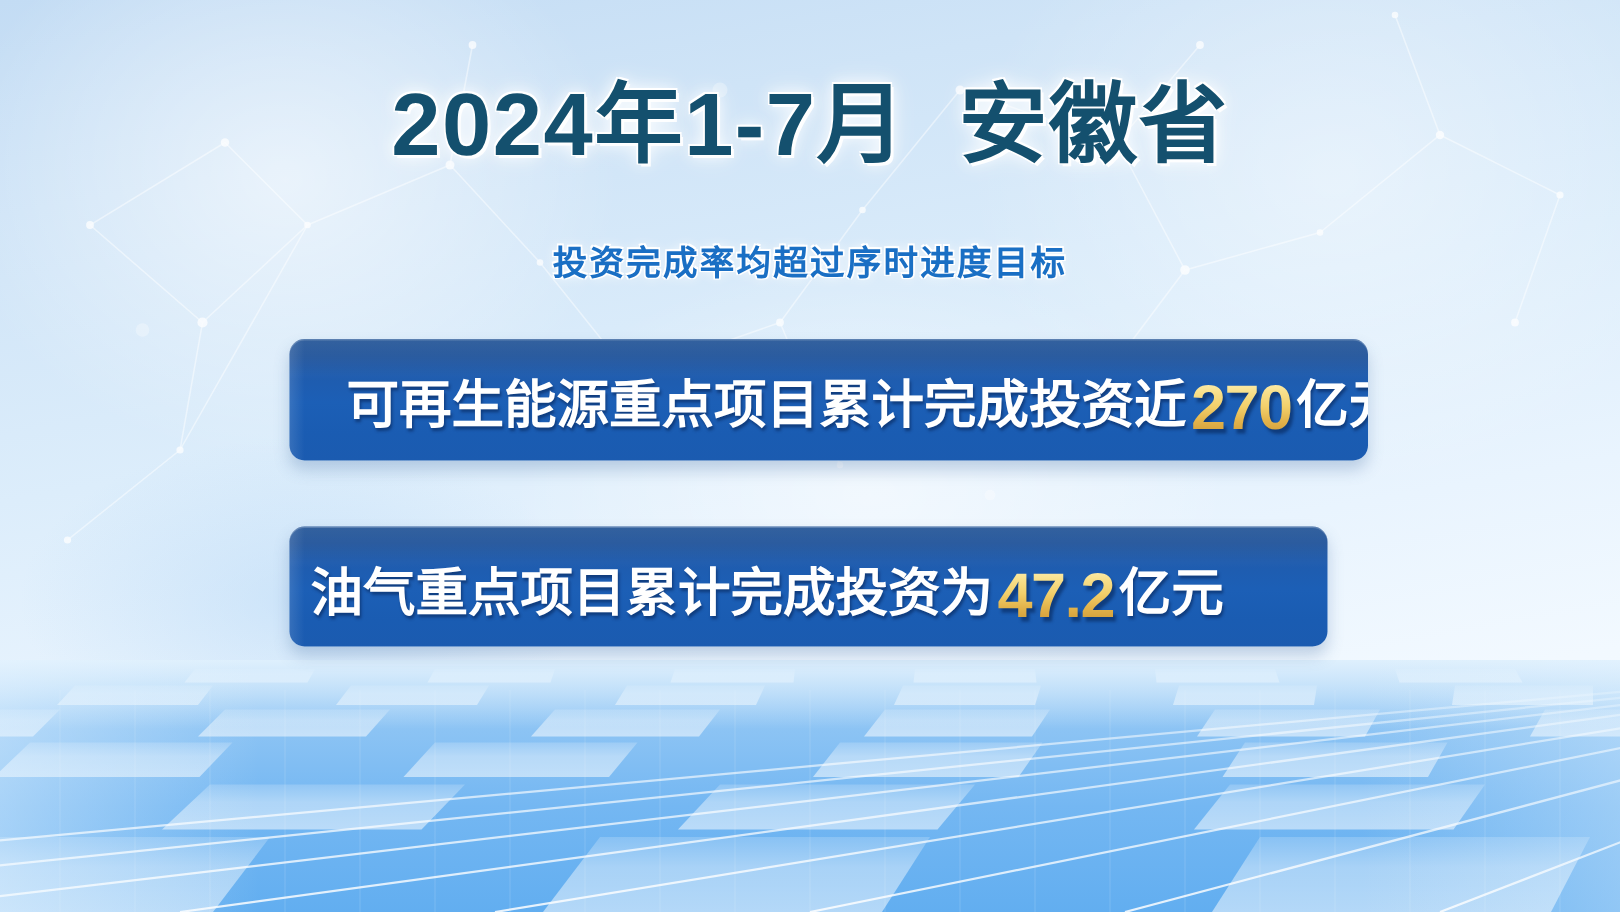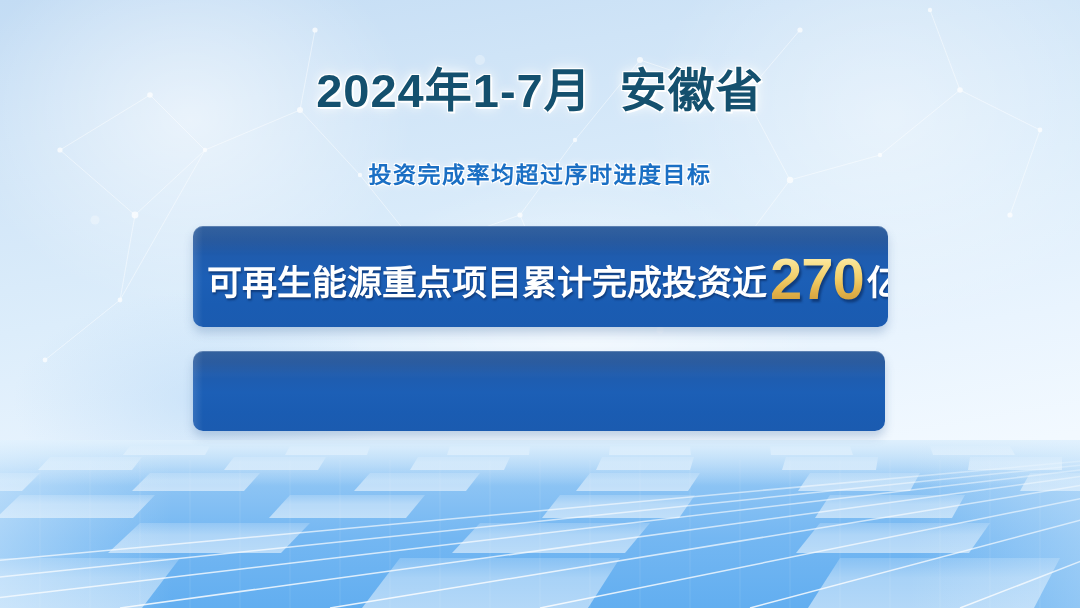--- a/index.html
+++ b/index.html
@@ -90,22 +90,22 @@
   .headings {
     position: absolute;
     left: 0;
     top: 0;
     width: 1080px;
     text-align: center;
     z-index: 6;
   }
   .main-title {
     margin: 0;
-    padding-top: 64px;
-    font-size: 47px;
+    padding-top: 50px;
+    font-size: 59px;
     font-weight: bold;
     letter-spacing: 1px;
     color: #14506e;
     line-height: 1.15;
     white-space: pre;
     text-shadow:
       0 0 2px #ffffff,
       1px 1px 0 #ffffff,
       -1px 1px 0 #ffffff,
       1px -1px 0 #ffffff,
@@ -156,21 +156,22 @@
     position: absolute;
     left: 0; right: 0; top: 0;
     height: 28px;
     background: linear-gradient(180deg, rgba(255,255,255,0.10), rgba(255,255,255,0.0));
     pointer-events: none;
   }
   .banner-1 {
     left: 193px;
     top: 226px;
     width: 695px;
-    height: 101px;
+    height: 81px;
+    padding-left: 24px;
   }
   .banner-2 {
     left: 193px;
     top: 351px;
     width: 692px;
     height: 80px;
   }
   .banner-text {
     position: relative;
     z-index: 2;
@@ -180,21 +181,21 @@
     align-items: baseline;
   }
   .txt-white {
     font-size: 35px;
     font-weight: bold;
     color: #ffffff;
     letter-spacing: 0px;
     text-shadow: 1px 2px 2px rgba(0,20,60,0.45);
   }
   .txt-gold {
-    font-size: 58px;
+    font-size: 42px;
     font-weight: bold;
     line-height: 0.9;
     letter-spacing: -1px;
     background: linear-gradient(180deg,
       #fdf0b8 0%,
       #f8e08c 22%,
       #f2cf6a 48%,
       #e3b44c 72%,
       #cf9a36 100%);
     -webkit-background-clip: text;
@@ -289,20 +290,25 @@
     <div class="banner-edge"></div>
     <div class="banner-text">
       <span class="txt-white">可再生能源重点项目累计完成投资近</span>
         <span class="txt-gold">270</span>
         <span class="txt-white">亿元</span>
     </div>
   </div>
 
   <div class="banner banner-2">
     <div class="banner-edge"></div>
+    <div class="banner-text">
+      <span class="txt-white">油气重点项目累计完成投资为</span>
+        <span class="txt-gold">47.2</span>
+        <span class="txt-white">亿元</span>
+    </div>
   </div>
 
   <div class="floor">
     <svg class="floor-svg" width="1080" height="168" viewBox="0 0 1080 168">
       <defs>
         <clipPath id="floorclip">
           <rect x="0" y="0" width="1080" height="168"></rect>
         </clipPath>
         <linearGradient id="tileFade" x1="0" y1="0" x2="0" y2="1">
           <stop offset="0%" stop-color="#ffffff" stop-opacity="0.18"></stop>

